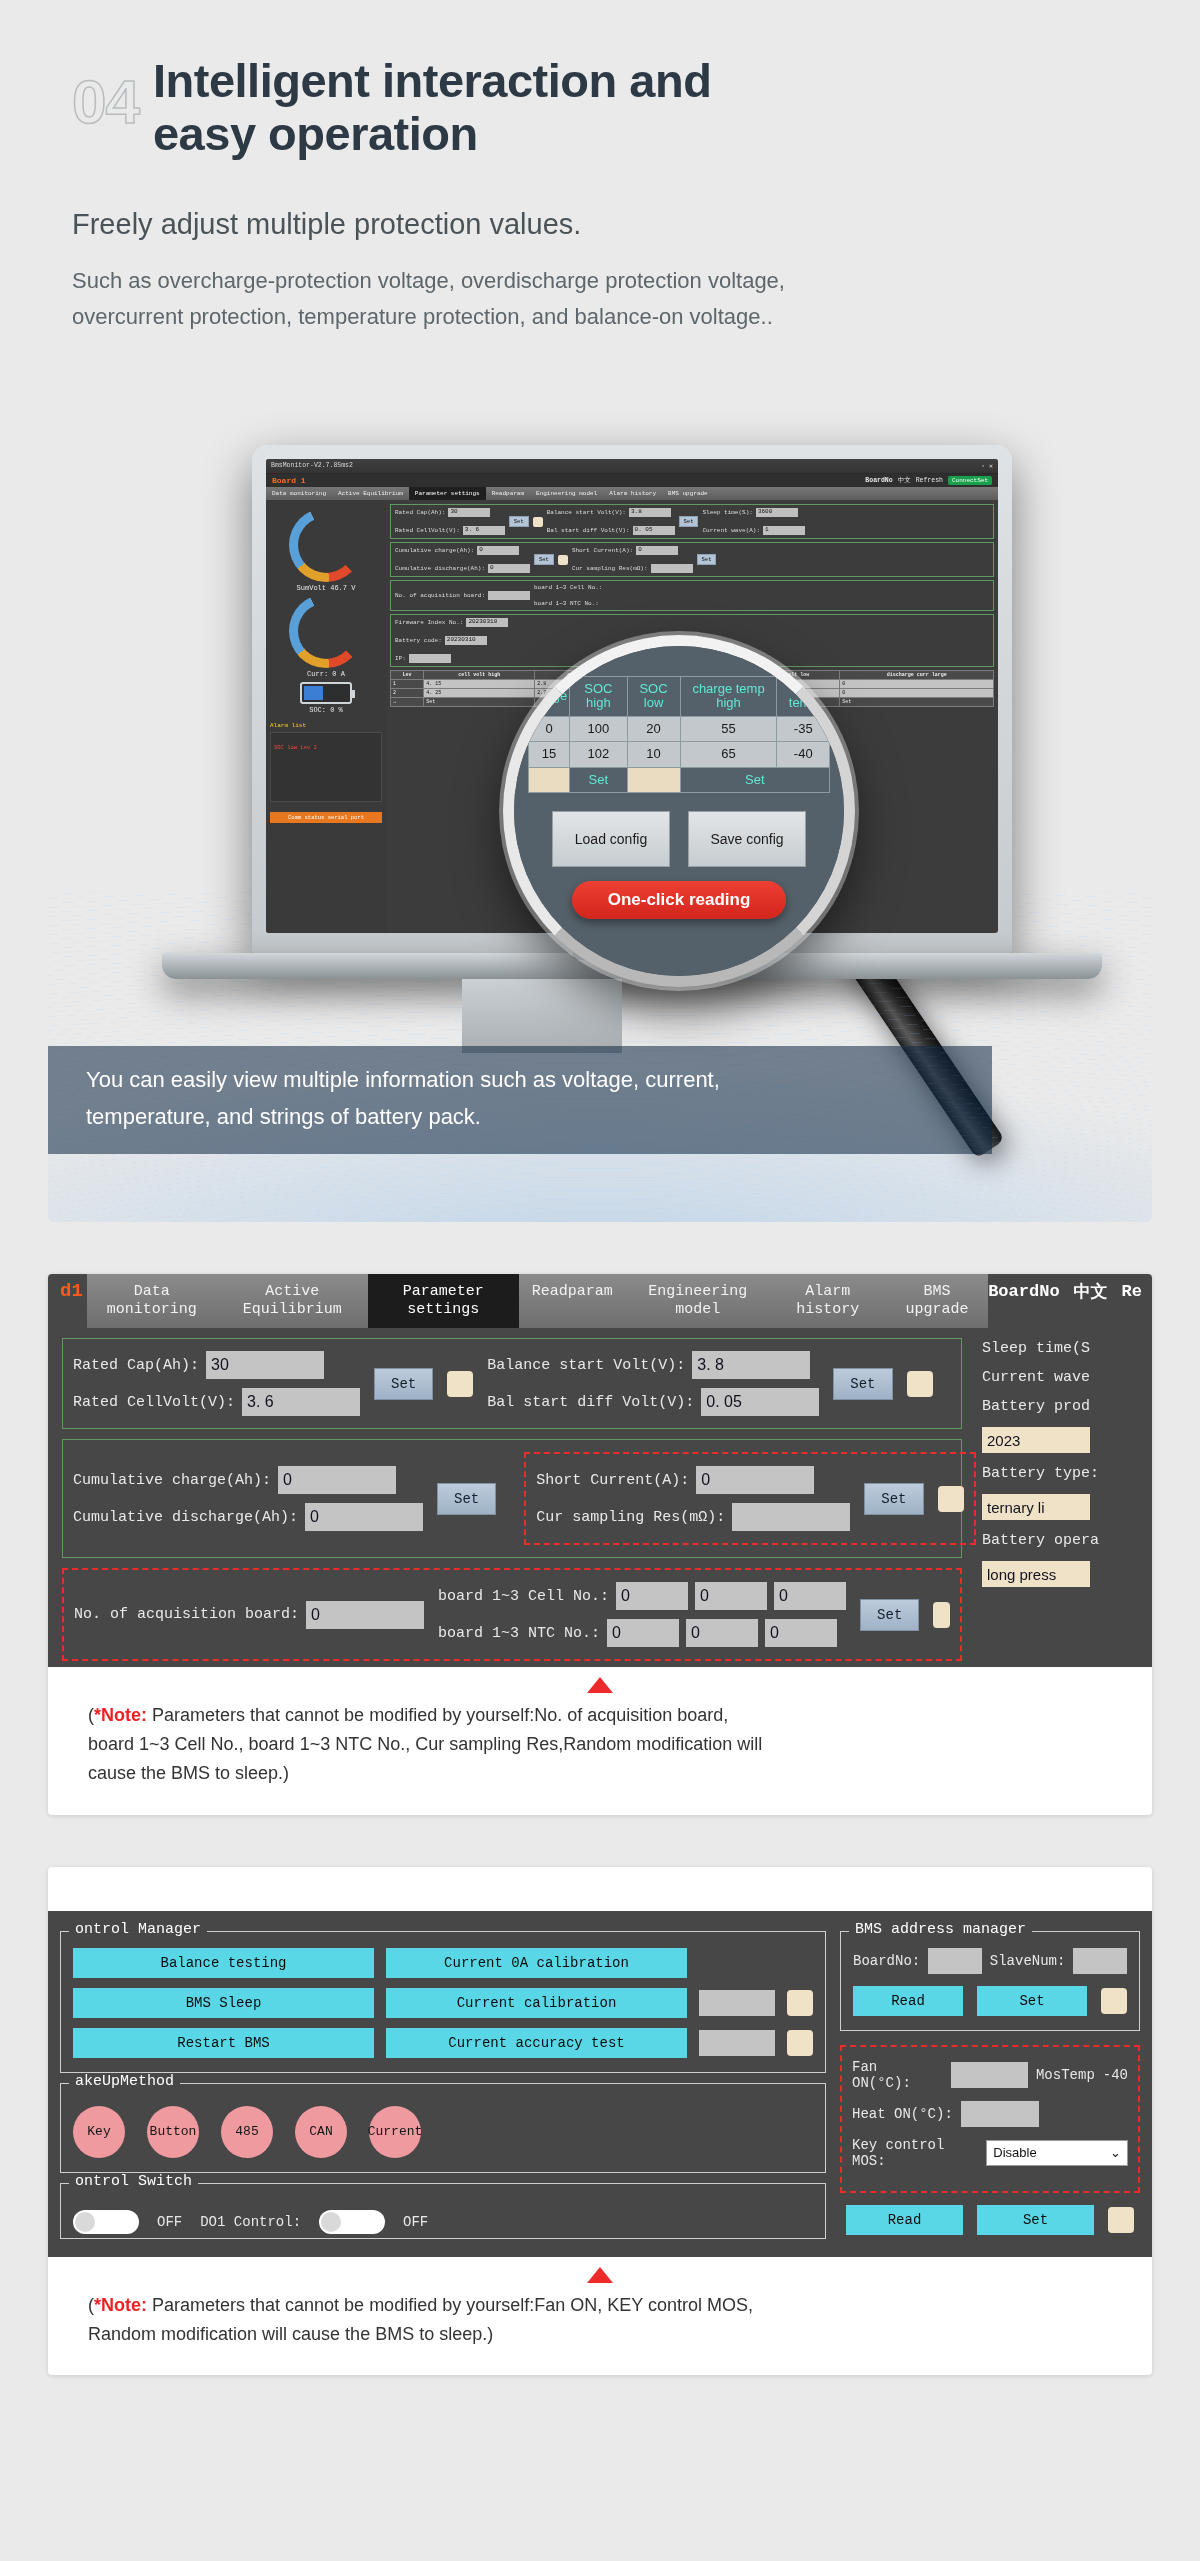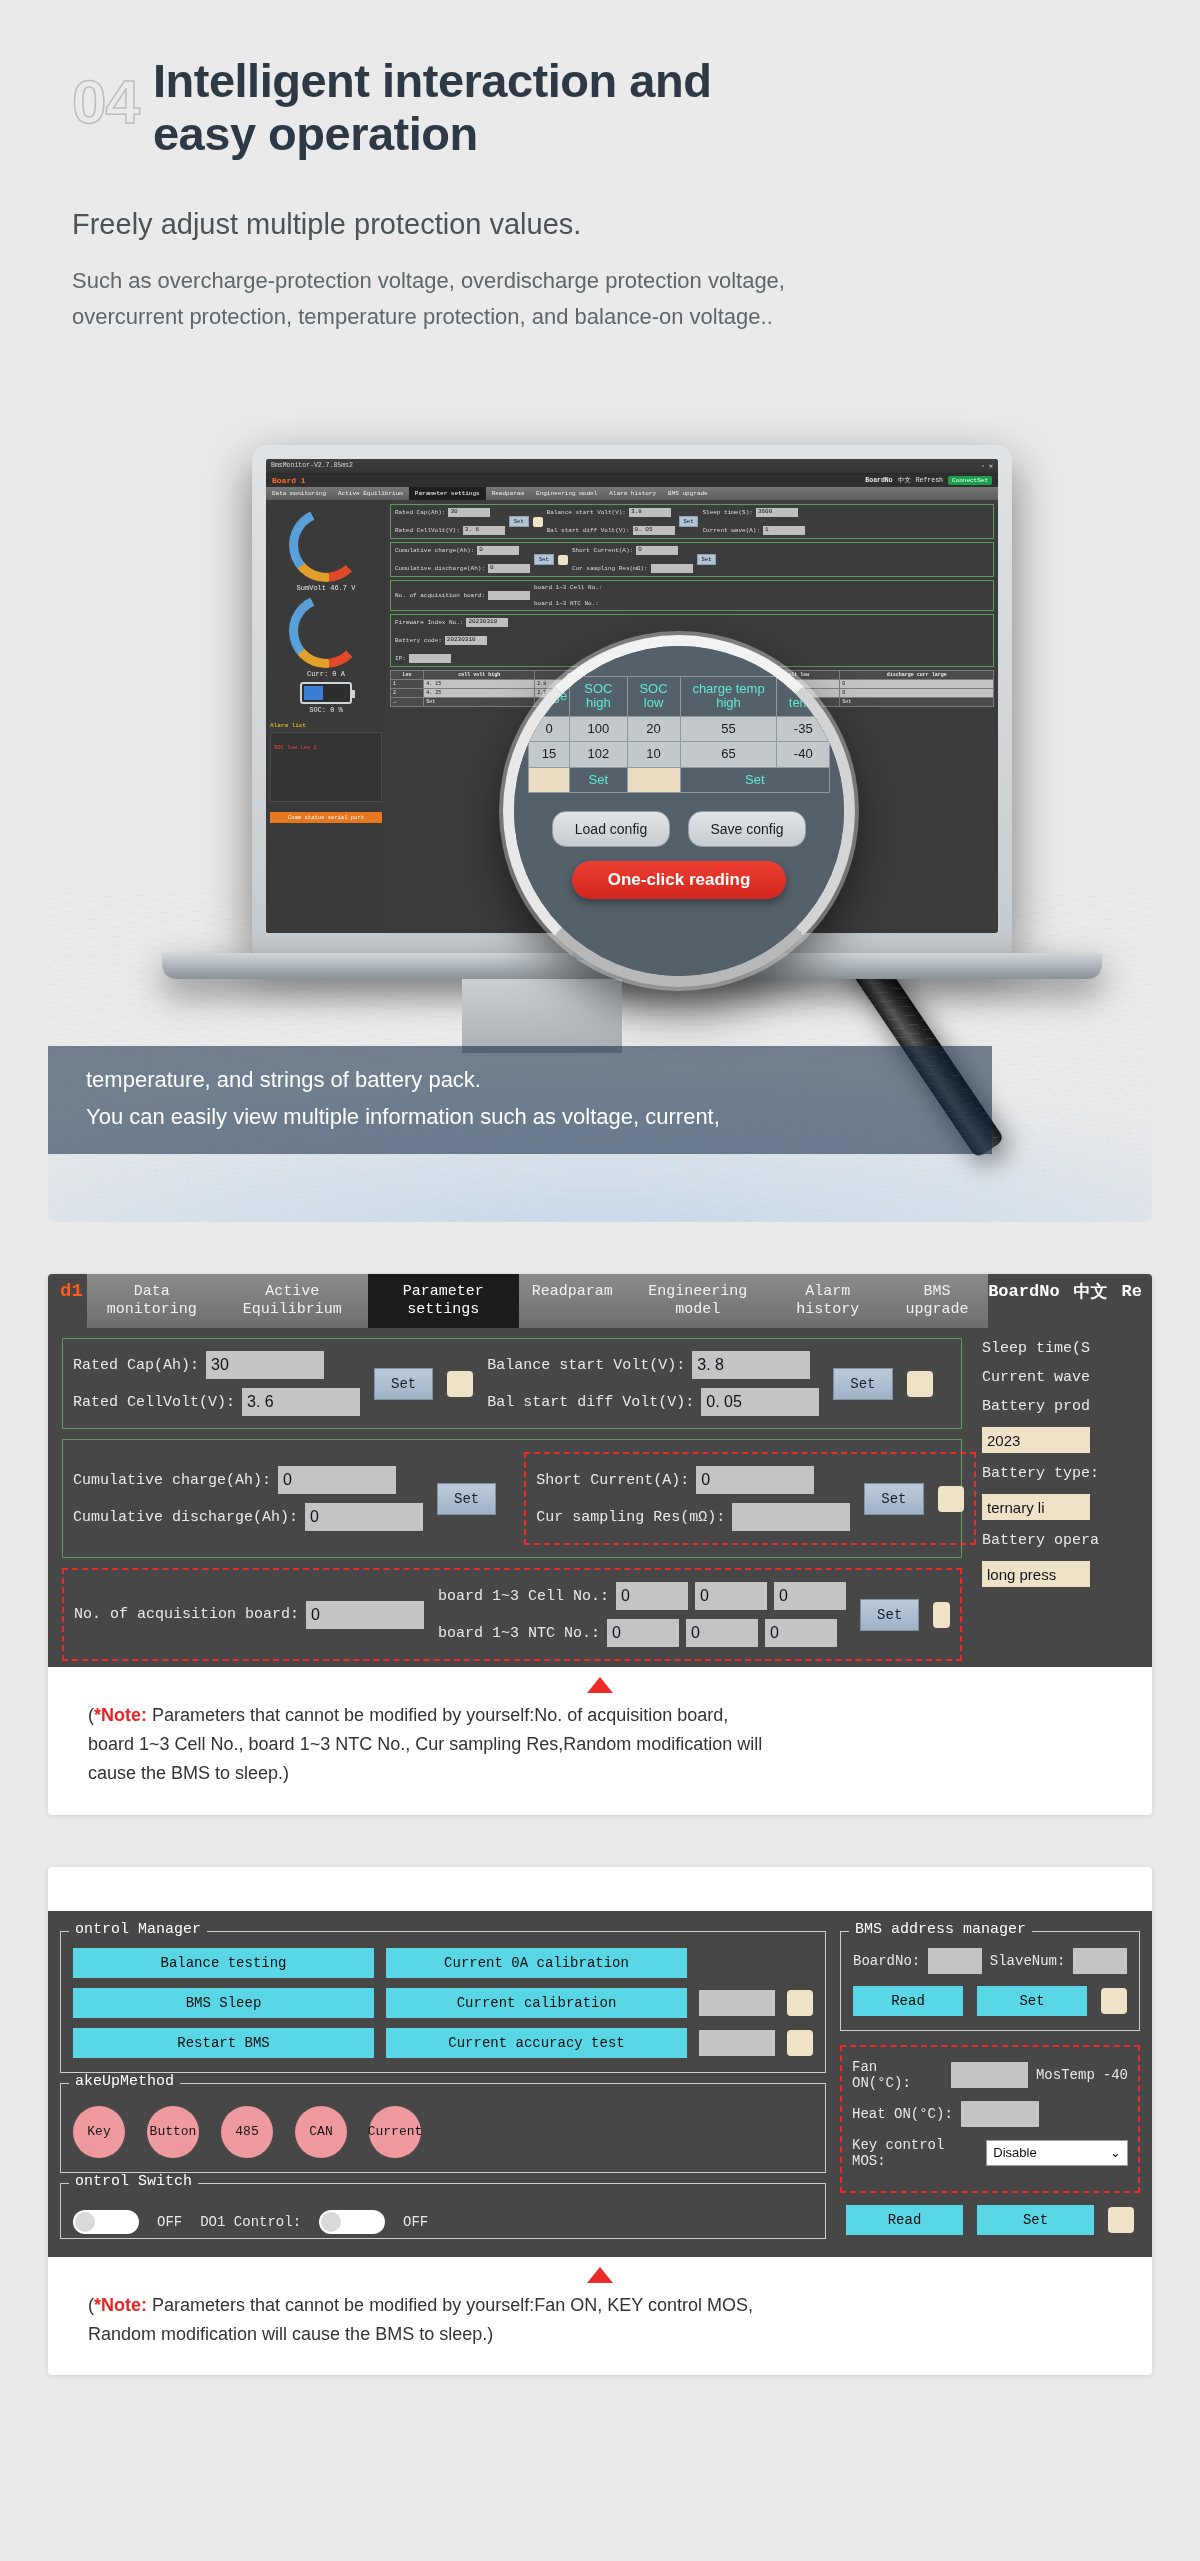--- a/index.html
+++ b/index.html
@@ -189,21 +189,21 @@
     border: 1px solid #8e9aa2; color:#5eead4; font-size: 13px; text-align:center;
     padding: 5px 2px; line-height:1.12;
   }
   .mag-table th { font-weight:400; }
   .mag-table td.val { background:#c2c8cc; color:#1a1a1a; }
   .mag-set { background:#e9dcc0; color:#222; font-size:12px; }
   .mag-btns { display:flex; gap:18px; justify-content:center; margin-top:18px; }
   .mag-btn {
     background: linear-gradient(180deg,#e2e5e7,#c7ccd0);
     border:1px solid #9aa1a6; color:#1c1c1c; font-size:14px;
-    padding: 9px 20px; border-radius: 14px; min-width: 118px; text-align:center;
+    padding: 19px 20px; border-radius: 0; min-width: 118px; text-align:center;
   }
   .one-click {
     margin: 14px auto 0 auto; width: 214px; text-align:center;
     background: linear-gradient(180deg,#ef3f34,#d2251b);
     color:#fff; font-size:17px; font-weight:700; padding: 9px 0; border-radius: 22px;
     box-shadow: 0 4px 10px rgba(0,0,0,.4);
   }
   .mag-handle {
     position:absolute; left: 786px; top: 565px; width: 34px; height: 250px;
     background: linear-gradient(90deg,#1e1e1e,#5a5a5a 35%,#2a2a2a 70%,#101010);
@@ -561,22 +561,22 @@
 
       <div class="mag-btns">
         <div class="mag-btn">Load config</div>
         <div class="mag-btn">Save config</div>
       </div>
       <div class="one-click">One-click reading</div>
     </div>
   </div>
 
   <div class="hero-caption">
+    <div>You can easily view multiple information such as voltage, current,</div>
     <div>temperature, and strings of battery pack.</div>
-    <div>You can easily view multiple information such as voltage, current,</div>
   </div>
 </div>
 
 <div class="card">
   <div class="bms">
     <div class="bms-top">
       <div class="bms-board">d1</div>
       <div class="tabs2">
         <div>Data monitoring</div>
         <div>Active Equilibrium</div>

